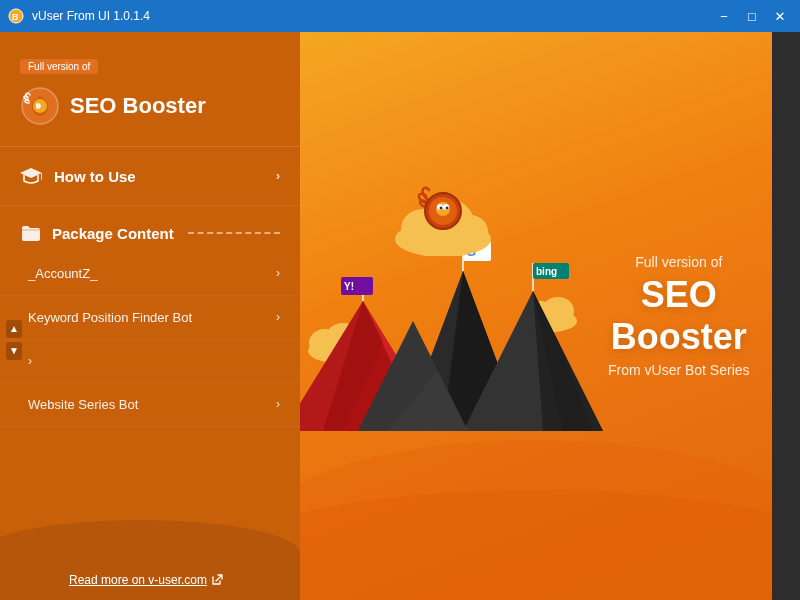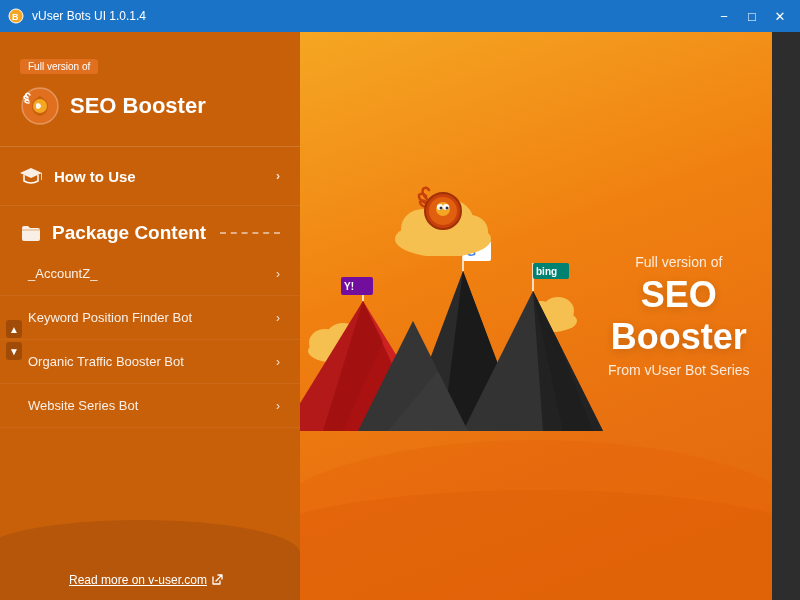--- a/index.html
+++ b/index.html
@@ -109,21 +109,21 @@
       transition: background 0.15s;
       border-bottom: 1px solid rgba(255,255,255,0.08);
     }
     .nav-item-left { display: flex; align-items: center; gap: 12px; }
 
     .section-label {
       display: flex;
       align-items: center;
       padding: 16px 20px 8px 20px;
       color: white;
-      font-size: 19px;
+      font-size: 15px;
       font-weight: 700;
       gap: 10px;
     }
 
     .dashed-line {
       flex: 1;
       border-top: 2px dashed rgba(255,255,255,0.5);
       margin-left: 4px;
     }
 
@@ -150,21 +150,21 @@
       border: none;
       border-radius: 3px;
       color: white;
       font-size: 10px;
       cursor: pointer;
       display: flex; align-items: center; justify-content: center;
     }
 
     .sub-item {
       display: flex;
-      align-items: flex-end;
+      align-items: flex-start;
       justify-content: space-between;
       padding: 14px 20px 14px 28px;
       color: rgba(255,255,255,0.9);
       cursor: pointer;
       font-size: 13px;
       font-weight: 500;
       border-bottom: 1px solid rgba(255,255,255,0.06);
       transition: background 0.15s;
     }
 
@@ -261,21 +261,21 @@
   </style>
 </head>
 <body>
 
 <div class="titlebar">
   <div class="titlebar-left">
     <svg class="titlebar-icon" viewBox="0 0 16 16" fill="none">
       <circle cx="8" cy="8" r="7" fill="#f5a623" stroke="white" stroke-width="1"></circle>
       <text x="4" y="12" font-size="9" fill="white" font-weight="bold">B</text>
     </svg>
-    <span>vUser Bots UI 1.0.1.4</span>
+    <span>vUser From UI 1.0.1.4</span>
   </div>
   <div class="titlebar-controls">
     <button class="titlebar-btn">−</button>
     <button class="titlebar-btn">□</button>
     <button class="titlebar-btn close">✕</button>
   </div>
 </div>
 
 <div class="main-container">
 
@@ -330,21 +330,20 @@
 
       <div class="sub-item">
         <span>_AccountZ_</span>
         <span class="chevron">›</span>
       </div>
       <div class="sub-item">
         <span>Keyword Position Finder Bot</span>
         <span class="chevron">›</span>
       </div>
       <div class="sub-item">
-        <span>Organic Traffic Booster Bot</span>
         <span class="chevron">›</span>
       </div>
       <div class="sub-item">
         <span>Website Series Bot</span>
         <span class="chevron">›</span>
       </div>
     </div>
 
     <div class="sidebar-footer">
       <a class="footer-link">

